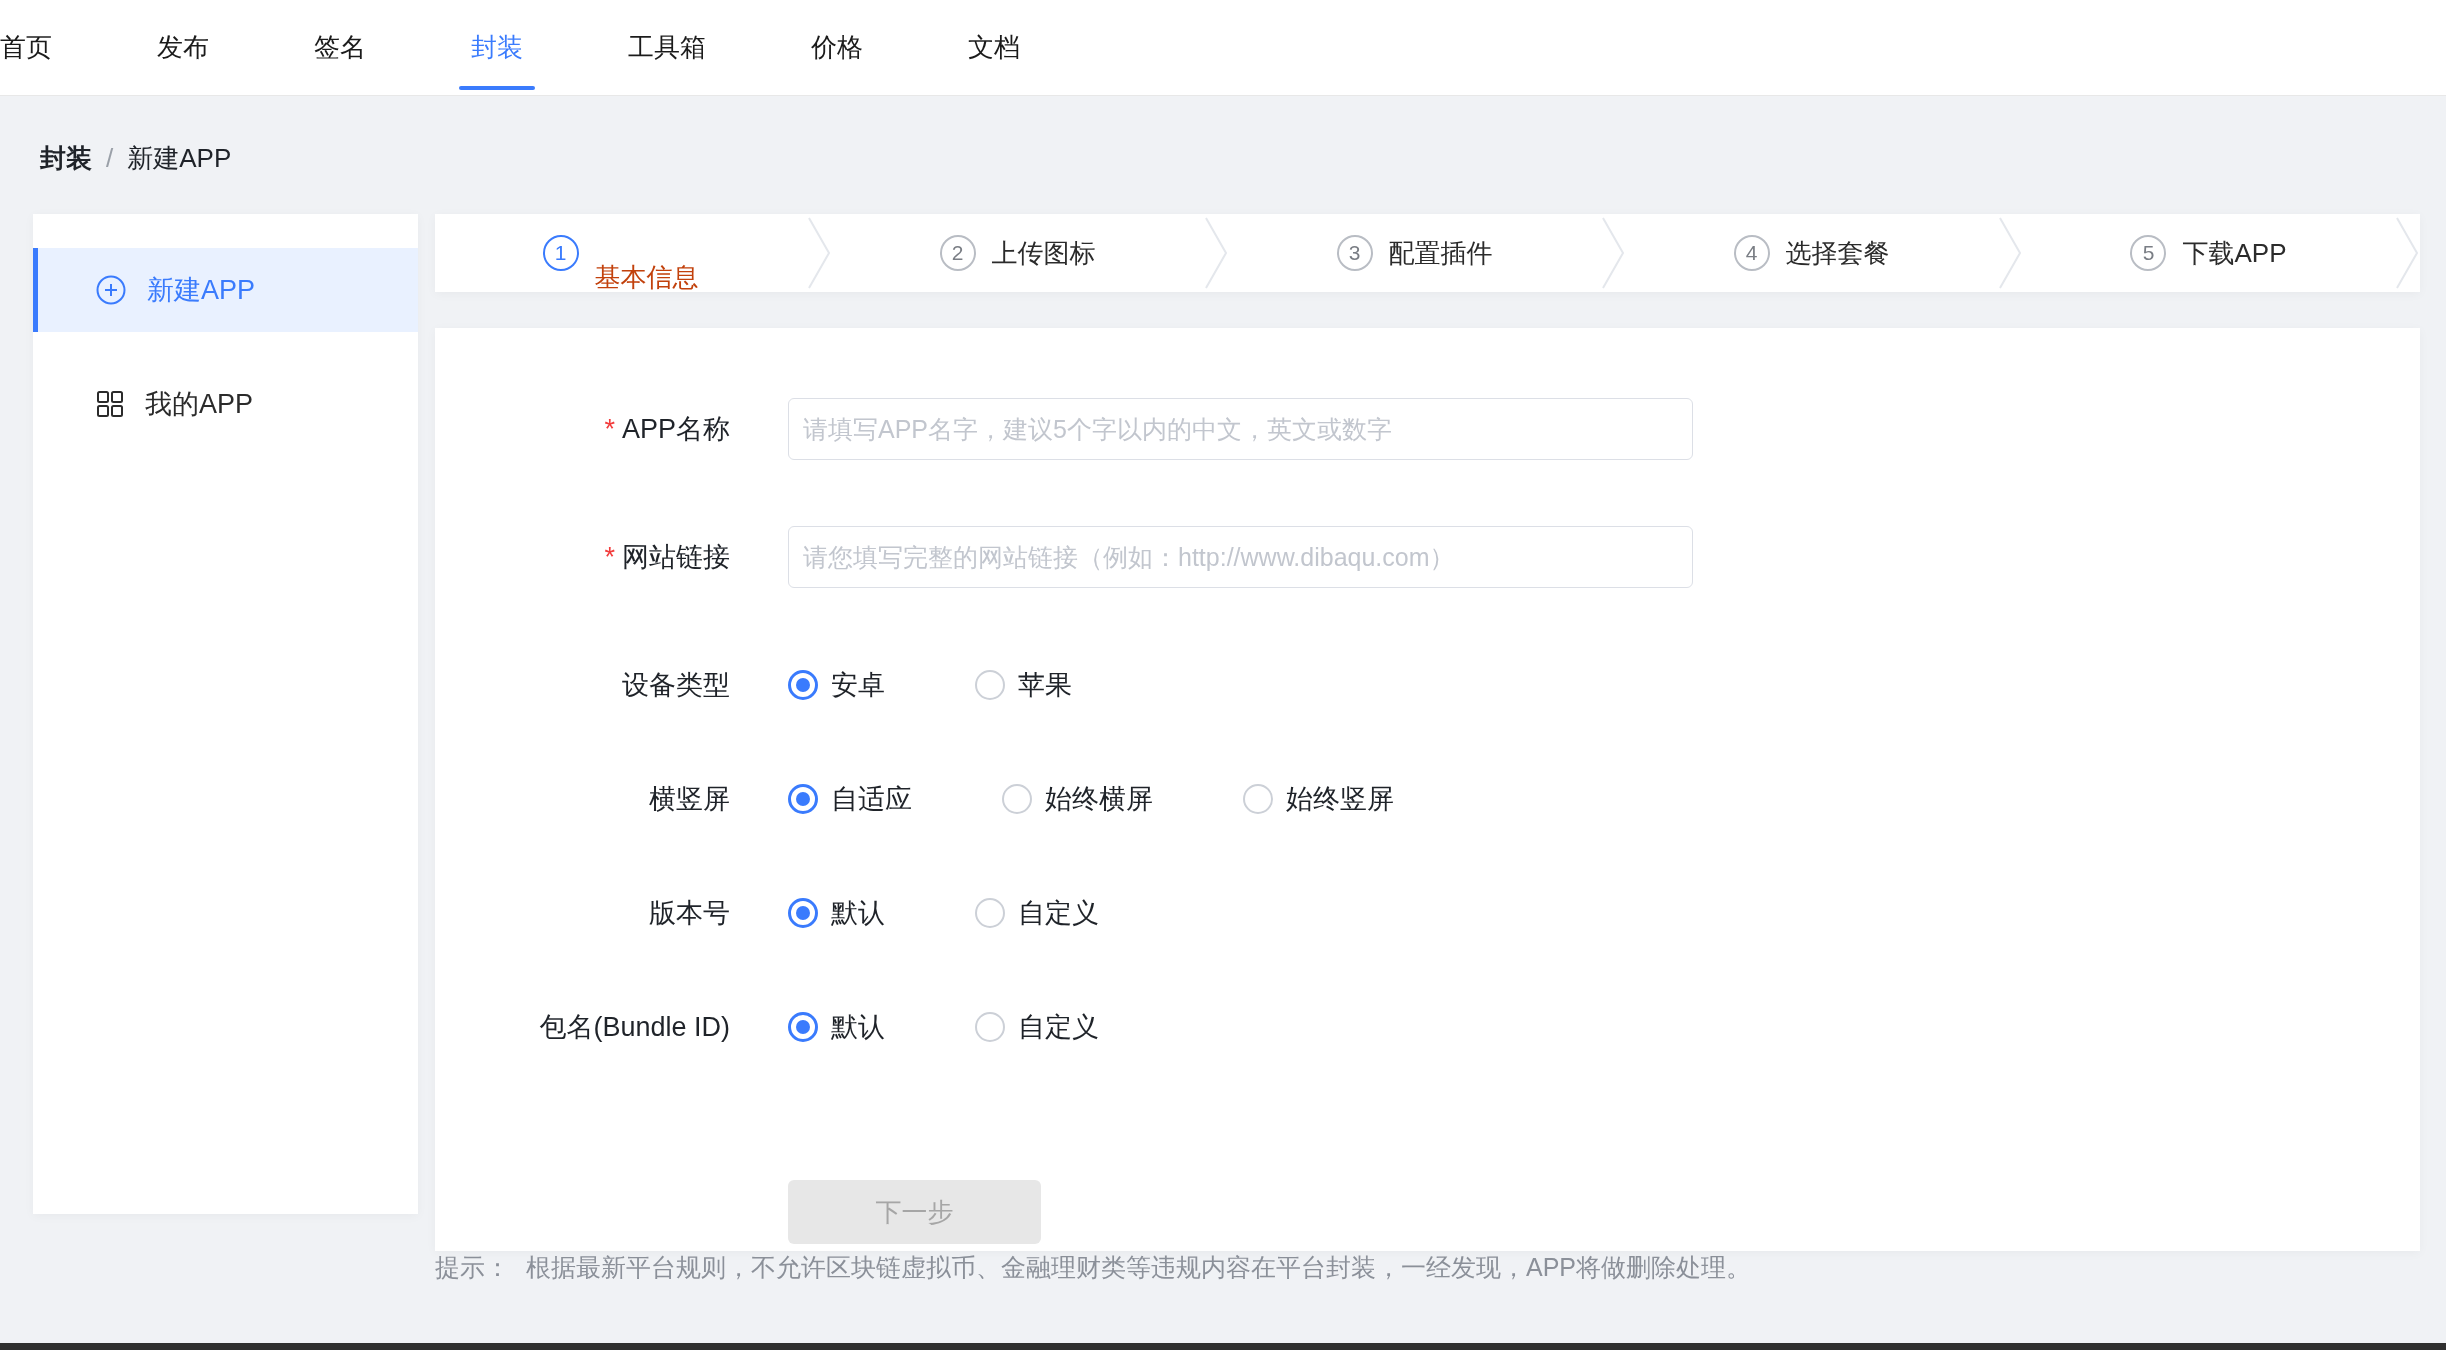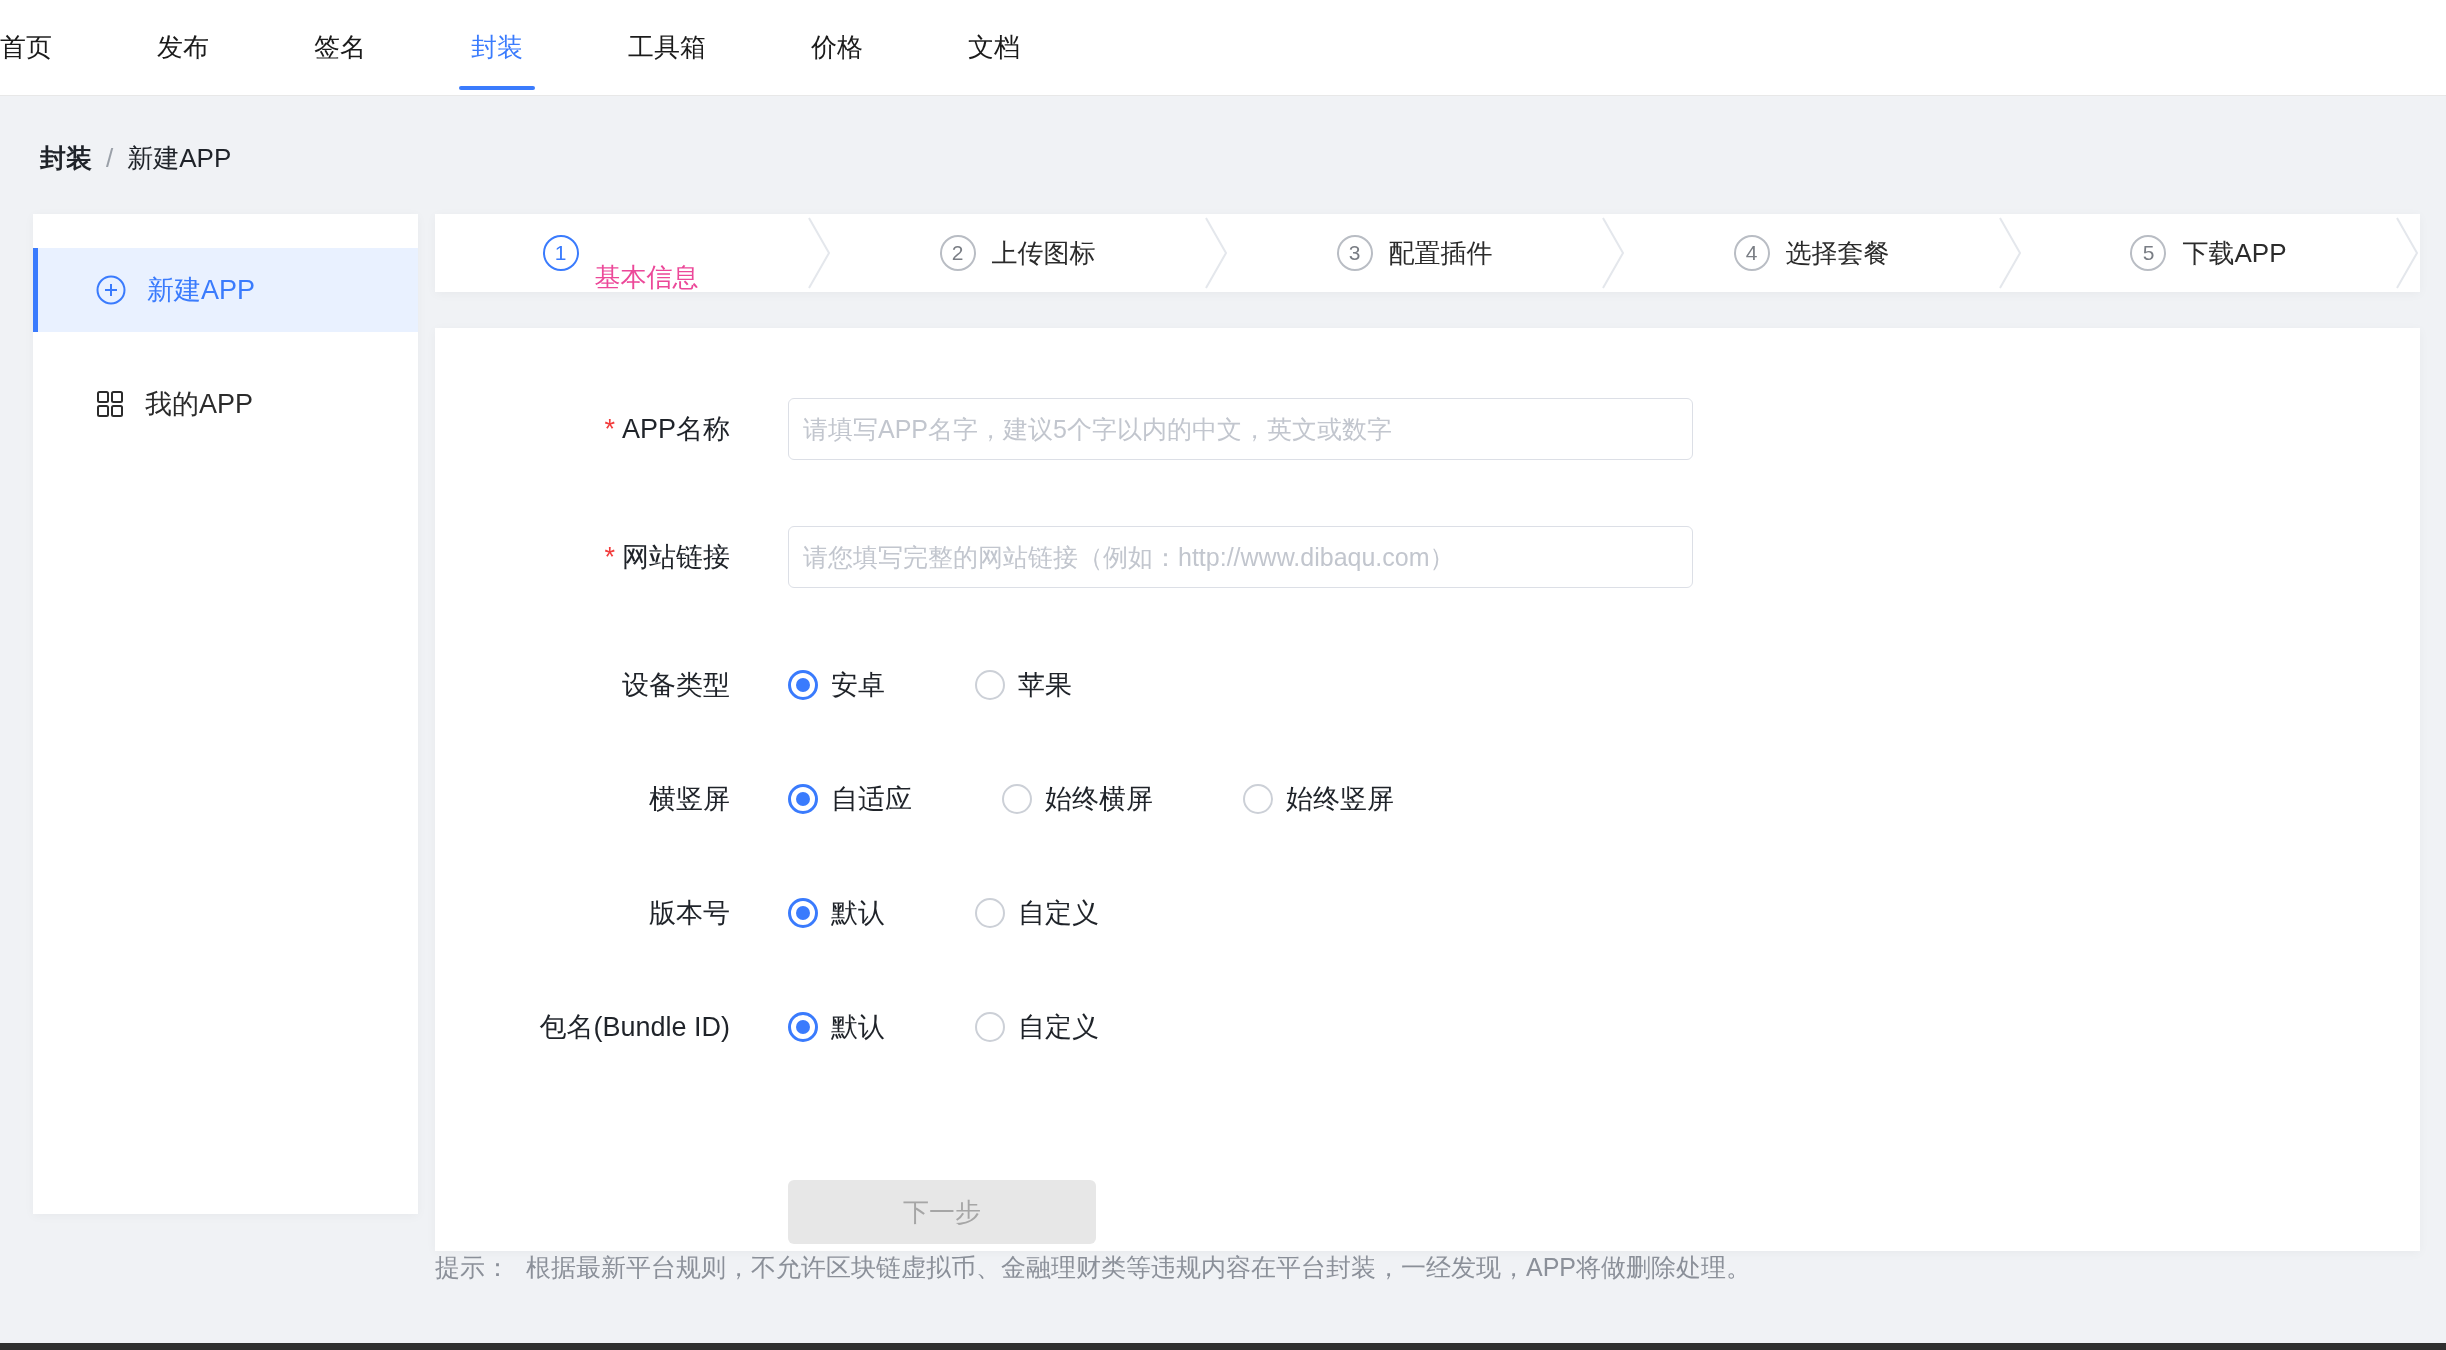--- a/index.html
+++ b/index.html
@@ -80,21 +80,21 @@
     gap:16px; cursor:pointer; white-space:nowrap;
   }
   .step-circle {
     width:36px; height:36px; border-radius:50%;
     border:2px solid #b9bdc4; color:#7a7e85;
     display:flex; align-items:center; justify-content:center;
     font-size:21px;
   }
   .step-label { font-size:26px; color:#2b2b2b; }
   .step.active .step-circle { border-color:#3a7bfd; color:#3a7bfd; }
-  .step.active .step-label { color:#ec4899;margin-top:48px; }
+  .step.active .step-label { color:#c2410c;margin-top:48px; }
   .chev { flex:0 0 auto; align-self:center; }
 
   
   .form-card {
     background:#ffffff; height:923px;
     box-shadow:0 2px 10px rgba(0,0,0,0.04);
     padding-top:70px;
   }
   .form-row {
     display:flex; align-items:center; min-height:62px; margin-bottom:66px;
@@ -123,21 +123,21 @@
     display:inline-flex; align-items:center; justify-content:center;
   }
   .radio-circle.checked { border:3px solid #3a7bfd; }
   .radio-circle.checked::after {
     content:""; width:14px; height:14px; border-radius:50%; background:#3a7bfd;
   }
   .radio-text { margin-left:13px; font-size:27px; color:#1f2329; white-space:nowrap; }
 
   .next-btn {
     margin:70px 0 0 353px;
-    width:308px; height:64px;
+    width:253px; height:64px;
     background:#e7e7e7; color:#a6a6a6;
     border:none; border-radius:6px;
     font-size:26px; cursor:not-allowed;
     font-family:"Liberation Sans","DejaVu Sans",sans-serif;
   }
 
   
   .tip {
     font-size:25px; color:#8b9099;
     display:flex; white-space:nowrap;

